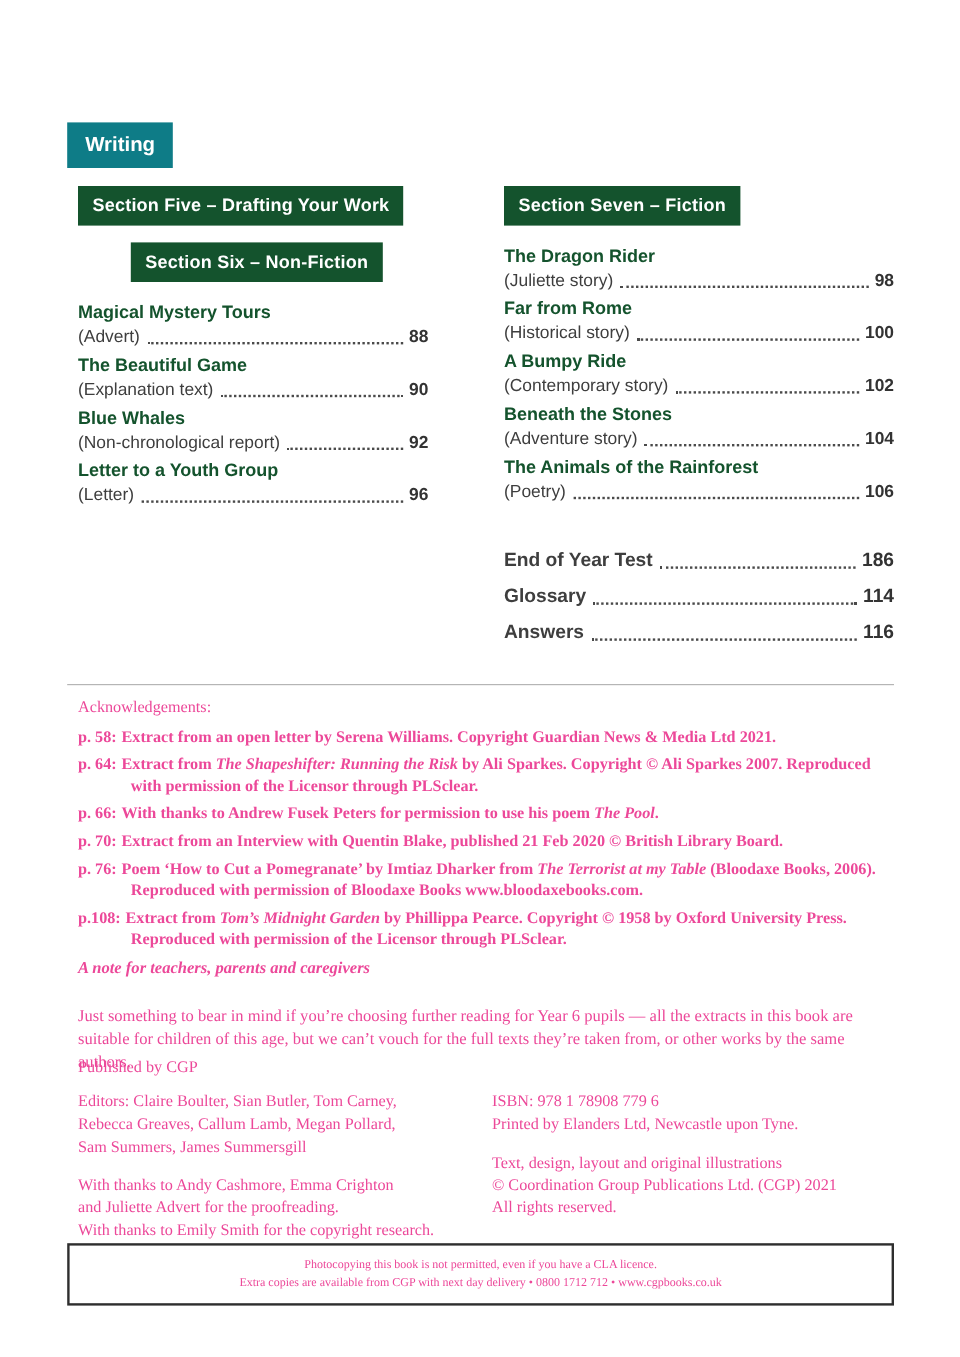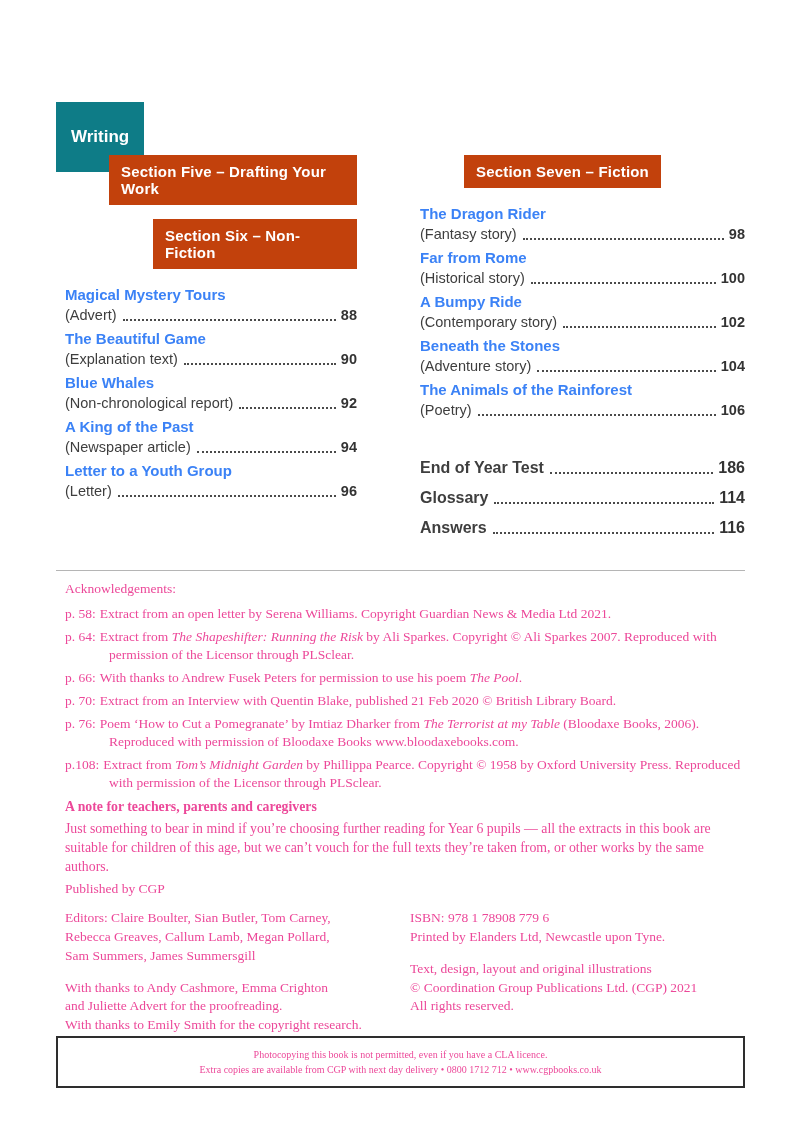--- a/index.html
+++ b/index.html
@@ -3,65 +3,65 @@
 <meta charset="utf-8">
 <style>
   html,body { margin:0; padding:0; background:#ffffff; }
   .page {
     position:relative; width:800px; height:1131px; background:#ffffff;
     font-family:"Liberation Sans", sans-serif; overflow:hidden;
   }
   .writing-box {
     position:absolute; left:56px; top:102px;
     background:#0e7c87; color:#ffffff; font-size:17px; font-weight:bold;
-    padding:25px 15px;
+    padding:9px 15px;
   }
   .col { position:absolute; top:155px; }
   .col-left  { left:65px;  width:292px; }
   .col-right { left:420px; width:325px; }
   .sec-header {
-    display:inline-block; background:#c2410c; color:#ffffff;
-    font-weight:bold; font-size:15px; padding:8px 12px; letter-spacing:0.2px;margin-left:44px;
+    display:inline-block; background:#14532d; color:#ffffff;
+    font-weight:bold; font-size:15px; padding:8px 12px; letter-spacing:0.2px;
   }
   .sec6-wrap { margin-top:14px;padding-left:44px; }
   .s5-list { margin-top:15px; }
   .toc-single {
     display:flex; align-items:flex-end;
     font-size:15px; font-weight:bold; color:#3e3e3e; line-height:22px;
   }
   .dots {
     flex:1 1 auto; min-width:12px;
     border-bottom:2px dotted #4a4a4a; margin:0 5px 4px 6px;
   }
   .t-page { font-weight:bold; color:#333333; white-space:nowrap; }
   .sec-items { margin-top:16px; }
   .toc-double + .toc-double { margin-top:4px; }
-  .t-title { color:#3b82f6; font-weight:bold; font-size:15px; line-height:20px; }
+  .t-title { color:#14532d; font-weight:bold; font-size:15px; line-height:20px; }
   .t-sub-row {
     display:flex; align-items:flex-end;
     font-size:14.5px; color:#3e3e3e; line-height:20px;
   }
   .end-list { margin-top:38px; }
   .end-item {
     display:flex; align-items:flex-end;
     font-size:16px; font-weight:bold; color:#3e3e3e; line-height:20px;
   }
   .end-item + .end-item { margin-top:10px; }
   .divider {
     position:absolute; left:56px; top:570px; width:689px;
     border-top:1px solid #b5b5b5;
   }
   .serif { font-family:"Liberation Serif", serif; color:#ec4899; }
   .ack { position:absolute; left:65px; top:580px; width:682px; font-size:13.5px; line-height:1.33; }
   .ack-heading { margin-bottom:7px; }
-  .ack-entry { padding-left:44px; text-indent:-44px; margin-bottom:5px; }
+  .ack-entry { padding-left:44px; text-indent:-44px; margin-bottom:5px;font-weight:bold; }
   .ack-label { margin-right:4px; }
   .em { font-style:italic; }
   .note { position:absolute; left:65px; top:797px; width:684px; font-size:13.8px; line-height:1.38; }
-  .note-heading { font-weight:bold; margin-bottom:3px; }
+  .note-heading { font-weight:bold; margin-bottom:21px;font-style:italic; }
   .pub { position:absolute; left:65px; top:880px; width:684px; font-size:13.5px; line-height:1.4; }
   .pub-heading { margin-bottom:10px; }
   .pub-cols { display:flex;font-family:Liberation Serif, serif; }
   .pub-left { width:345px; }
   .pub-right { flex:1; }
   .pub-gap { height:13px; }
   .photocopy-box {
     position:absolute; left:56px; top:1036px; width:665px;
     border:2px solid #2e2e2e; padding:9px 10px; text-align:center;
     font-size:10px; line-height:1.5;
@@ -101,46 +101,38 @@
       </div>
       <div class="toc-double">
         <div class="t-title">Blue Whales</div>
         <div class="t-sub-row">
           <span>(Non-chronological report)</span>
           <span class="dots"></span>
           <span class="t-page">92</span>
         </div>
       </div>
       <div class="toc-double">
-        <div class="t-title">A King of the Past</div>
-        <div class="t-sub-row">
-          <span>(Newspaper article)</span>
-          <span class="dots"></span>
-          <span class="t-page">94</span>
-        </div>
-      </div>
-      <div class="toc-double">
         <div class="t-title">Letter to a Youth Group</div>
         <div class="t-sub-row">
           <span>(Letter)</span>
           <span class="dots"></span>
           <span class="t-page">96</span>
         </div>
       </div>
     </div>
   </div>
 
   <div class="col col-right">
     <div class="sec-header">Section Seven – Fiction</div>
 
     <div class="sec-items">
       <div class="toc-double">
         <div class="t-title">The Dragon Rider</div>
         <div class="t-sub-row">
-          <span>(Fantasy story)</span>
+          <span>(Juliette story)</span>
           <span class="dots"></span>
           <span class="t-page">98</span>
         </div>
       </div>
       <div class="toc-double">
         <div class="t-title">Far from Rome</div>
         <div class="t-sub-row">
           <span>(Historical story)</span>
           <span class="dots"></span>
           <span class="t-page">100</span>

